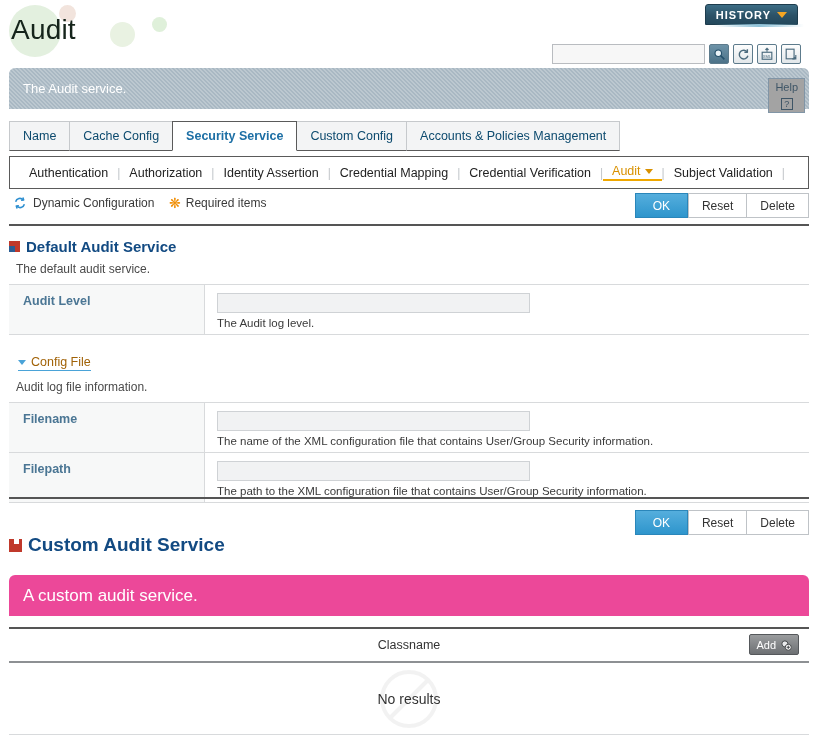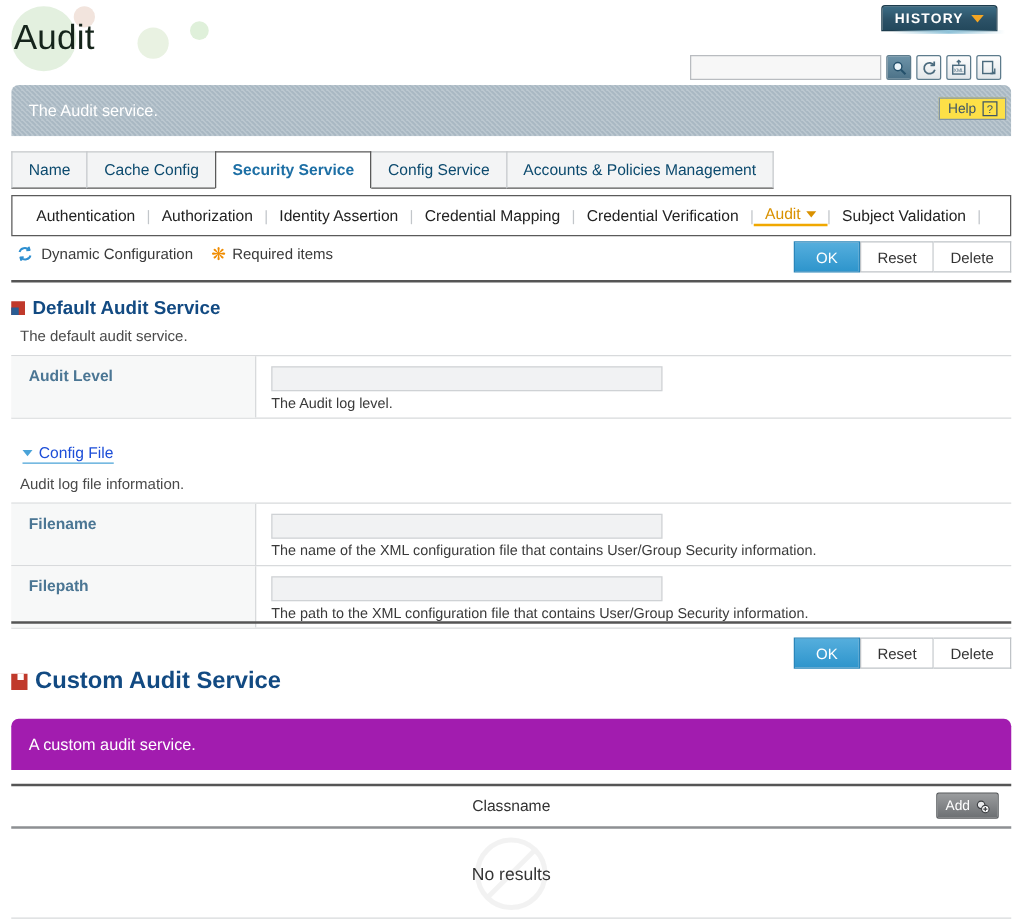--- a/index.html
+++ b/index.html
@@ -61,22 +61,22 @@
     background-image:
       linear-gradient(45deg, rgba(255,255,255,.22) 25%, transparent 25%, transparent 50%, rgba(255,255,255,.22) 50%, rgba(255,255,255,.22) 75%, transparent 75%);
     background-size:4px 4px;
     border-radius:6px 6px 0 0;
     display:flex; align-items:center;
   }
   .banner-text { color:#fff; font-size:13px; padding-left:14px; }
   .help-btn {
     position:absolute; right:13px; top:78px;
     display:flex; align-items:center; gap:5px;
-    padding:2px 6px; background:#fde047;
-    border:1px solid #8195a6; color:#3e5566; font-size:11px; cursor:pointer;
+    padding:2px 6px; background:#a3a3a3;
+    border:1px solid #8195a6; color:#3e5566; font-size:11px; cursor:pointer;flex-direction:column;
   }
   .help-q { display:inline-flex; align-items:center; justify-content:center;
     width:12px;height:12px;border:1px solid #3e5566;font-size:9px;line-height:1; }
 
   
   .tabs { position:absolute; left:9px; top:121px; display:flex; align-items:flex-end; }
   .tab {
     height:30px; padding:0 13px; display:flex; align-items:center;
     font-size:12.5px; color:#0c4a6e; cursor:pointer;
     background:#f3f4f5; border:1px solid #c6c9cc; border-bottom:1px solid #5a5a5a;
@@ -133,28 +133,28 @@
     border-right:1px solid #d8dadc; padding:9px 0 9px 14px;
     font-size:12.5px; color:#4b7694; font-weight:bold;
   }
   .fcell-field { flex:1; padding:8px 0 5px 12px; }
   .txt-input {
     width:313px; height:20px; background:#f1f2f3; border:1px solid #cfd2d5;
     font-size:12px; padding:0 5px; font-family:"Liberation Sans", sans-serif;
   }
   .hint { font-size:11.5px; color:#3a3a3a; margin-top:4px; }
 
-  .config-link { display:flex; align-items:center; gap:5px; font-size:12.5px; color:#1d4ed8;
+  .config-link { display:flex; align-items:center; gap:5px; font-size:12.5px; color:#a16207;
      border-bottom:1px solid #4aa3d8; width:fit-content; padding-bottom:1px; cursor:pointer;}
   .caret-blue{ width:0;height:0;border-left:4px solid transparent;border-right:4px solid transparent;border-top:5px solid #4aa3d8;}
 
   
   .custom-banner {
-    width:800px; height:41px; background:#a21caf; border-radius:6px 6px 0 0;
-    display:flex; align-items:center; color:#fff; font-size:13px; padding-left:14px;
+    width:800px; height:41px; background:#ec4899; border-radius:6px 6px 0 0;
+    display:flex; align-items:center; color:#fff; font-size:17px; padding-left:14px;
   }
   .tbl-head { position:relative; height:34px; border-bottom:2px solid #8d9093; }
   .tbl-head-label { position:absolute; left:0; right:0; top:9px; text-align:center; font-size:12.5px; color:#333; }
   .add-btn {
     position:absolute; right:10px; top:5px; height:21px; padding:0 6px;
     display:flex; align-items:center; gap:4px;
     background:linear-gradient(180deg,#9a9c9e 0%,#6d7073 100%);
     border:1px solid #55585b; border-radius:2px; color:#fff; font-size:11px; cursor:pointer;
   }
   .noresults { position:relative; height:72px; display:flex; align-items:center; justify-content:center;
@@ -215,21 +215,21 @@
   </div>
   <div class="help-btn">
     <span>Help</span>
     <span class="help-q">?</span>
   </div>
 
   <div class="tabs" id="tabbar">
       <div class="tab">Name</div>
       <div class="tab">Cache Config</div>
       <div class="tab active">Security Service</div>
-      <div class="tab">Config Service</div>
+      <div class="tab">Custom Config</div>
       <div class="tab">Accounts &amp; Policies Management</div>
     </div>
 
   <div class="subnav" id="subnav">
       <span class="subnav-item">Authentication</span>
       <span class="subnav-sep">|</span>
       <span class="subnav-item">Authorization</span>
       <span class="subnav-sep">|</span>
       <span class="subnav-item">Identity Assertion</span>
       <span class="subnav-sep">|</span>

